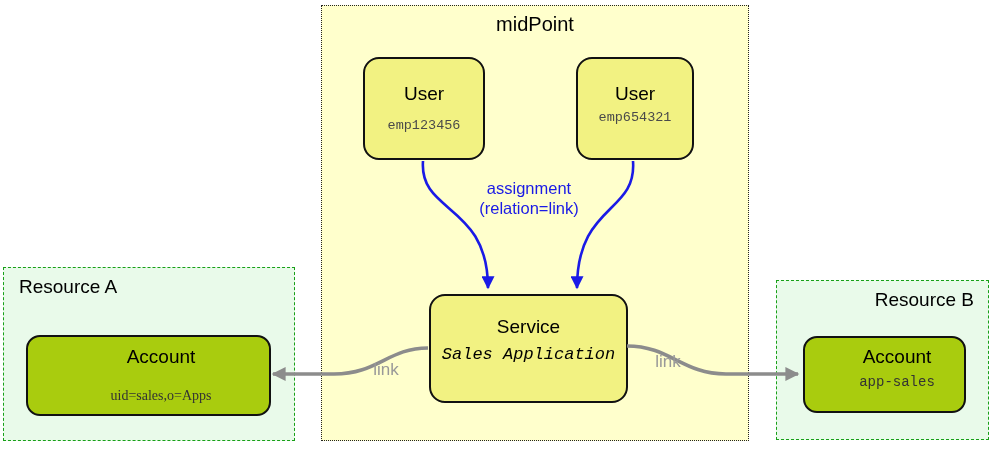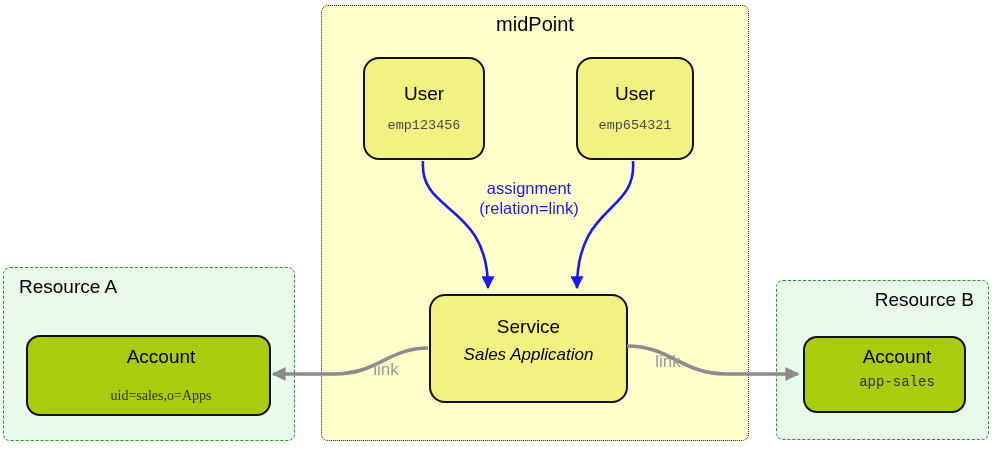--- a/index.html
+++ b/index.html
@@ -20,21 +20,20 @@
   }
   .canvas{
     position:relative;
     width:1000px;
     height:468px;
     background:#ffffff;
     overflow:hidden;
   }
   .group{
     position:absolute;
-    border-radius:7px;
   }
   .group.midpoint{
     left:321px; top:5px; width:428px; height:436px;
     background:var(--midpoint-fill);
     border:1.5px dotted #222222;
   }
   .group.resource-a{
     left:3px; top:267px; width:292px; height:174px;
     background:var(--resource-fill);
     border:1.5px dashed var(--resource-border);
@@ -75,31 +74,32 @@
   }
   .node-title{
     font-size:19px;
     color:#000000;
   }
   .node-name{
     font-size:17px;
     font-style:italic;
     color:#000000;
     margin-top:7px;
+    font-family:Liberation Mono, monospace;
   }
   .node-id{
     font-family:"Liberation Mono", monospace;
     font-size:13.5px;
     color:#4A4A4A;
   }
   .node.account .node-id{ color:#333333; font-size:14px; }
   .node.user1{ left:41px; top:51px; width:122px; height:103px; padding-top:24px;}
   .node.user1 .node-id{ margin-top:13px; }
   .node.user2{ left:254px; top:51px; width:118px; height:103px; padding-top:24px;}
-  .node.user2 .node-id{ margin-top:13px; }
+  .node.user2 .node-id{ margin-top:5px; }
   .node.service{ left:107px; top:288px; width:199px; height:109px; padding-top:20px;}
   .node.service .node-id{ margin-top:7px; }
   .node.account-a{ left:22px; top:67px; width:245px; height:81px; padding-top:9px;}
   .node.account-a .node-id{ margin-top:20px;font-family:Liberation Serif, serif; }
   .node.account-b{ left:26px; top:55px; width:163px; height:77px; padding-top:8px;}
   .node.account-b .node-id{ margin-top:6px; }
 
   svg.arrows{
     position:absolute; left:0; top:0;
     pointer-events:none;

